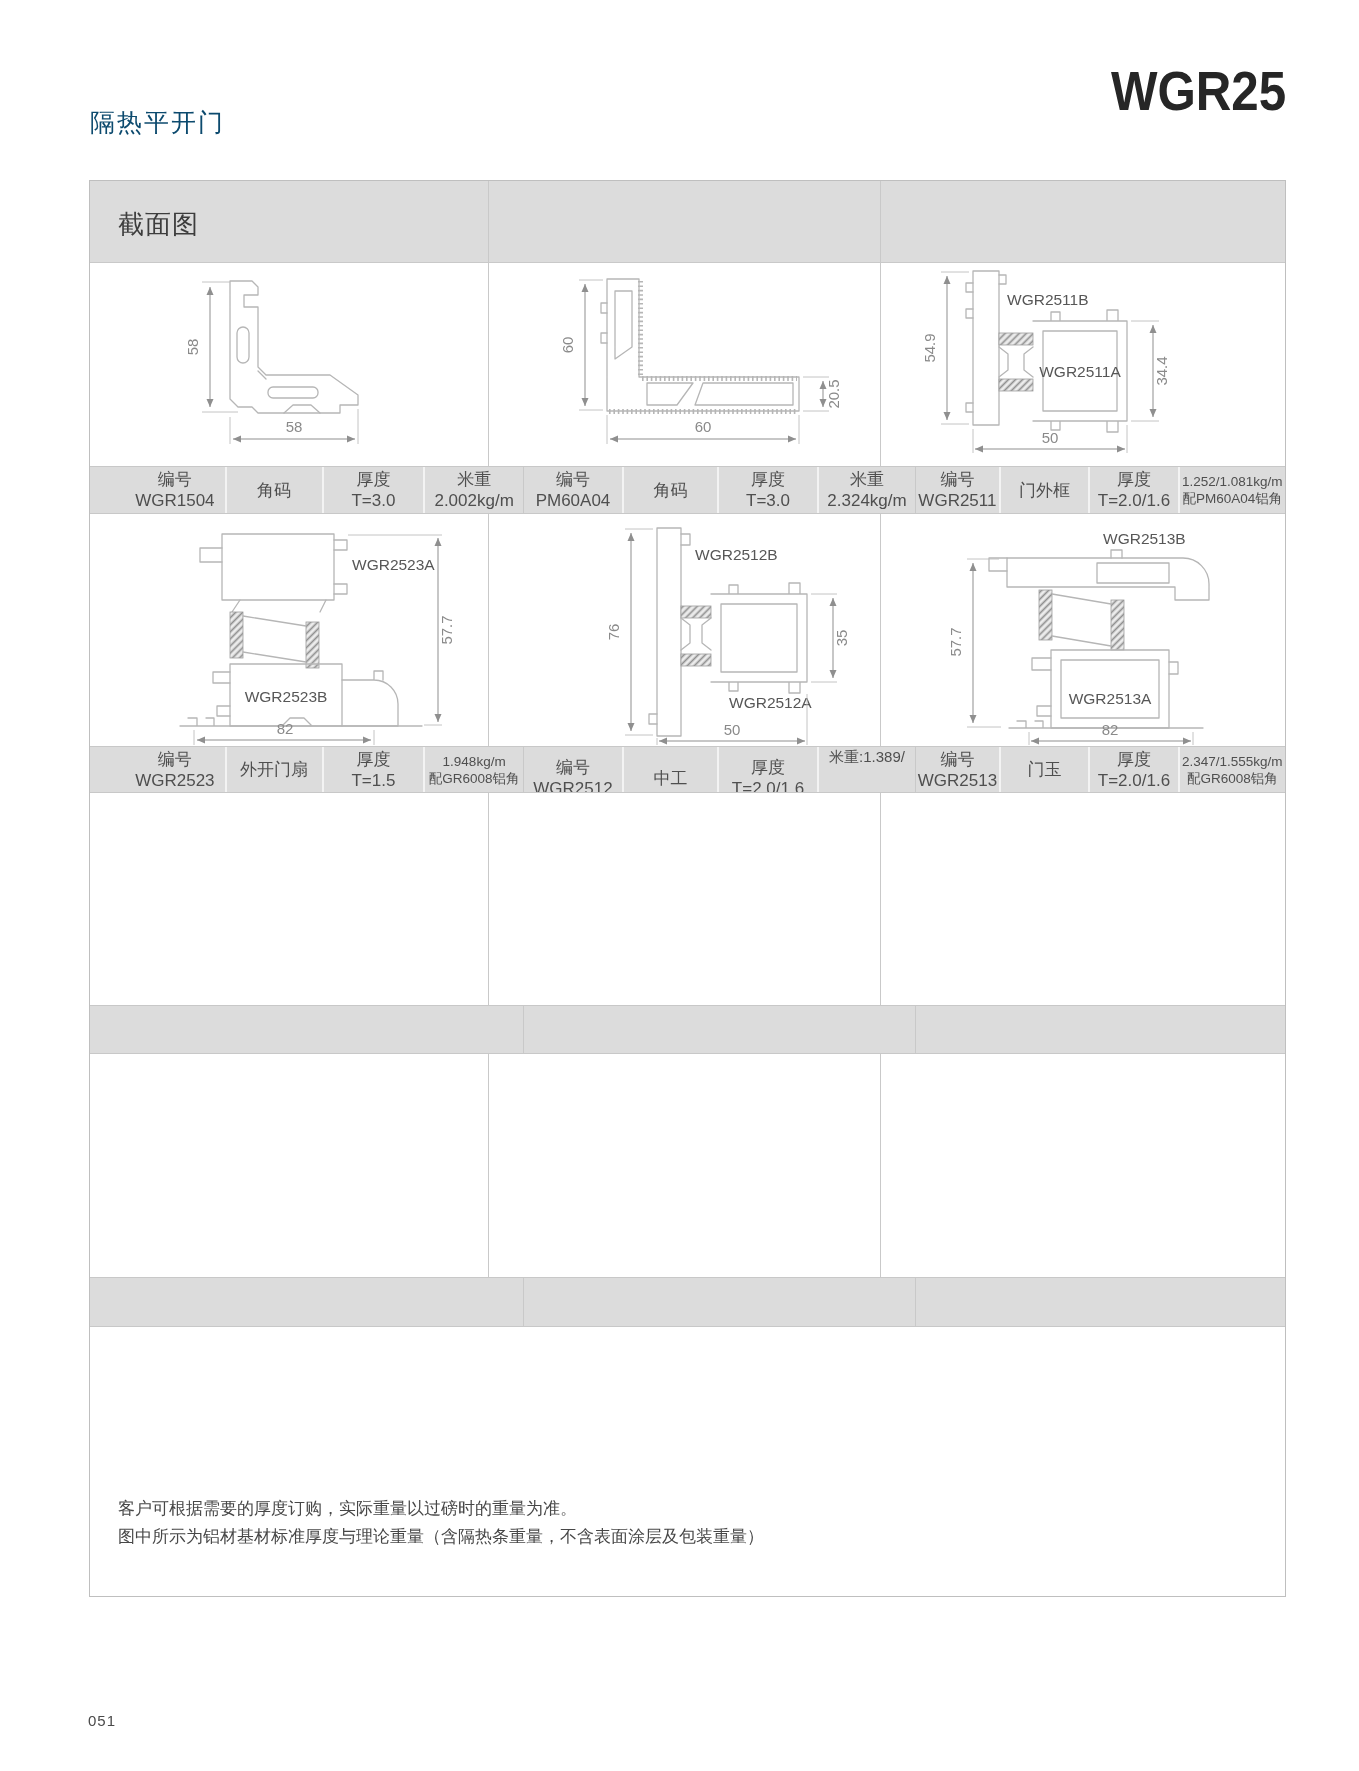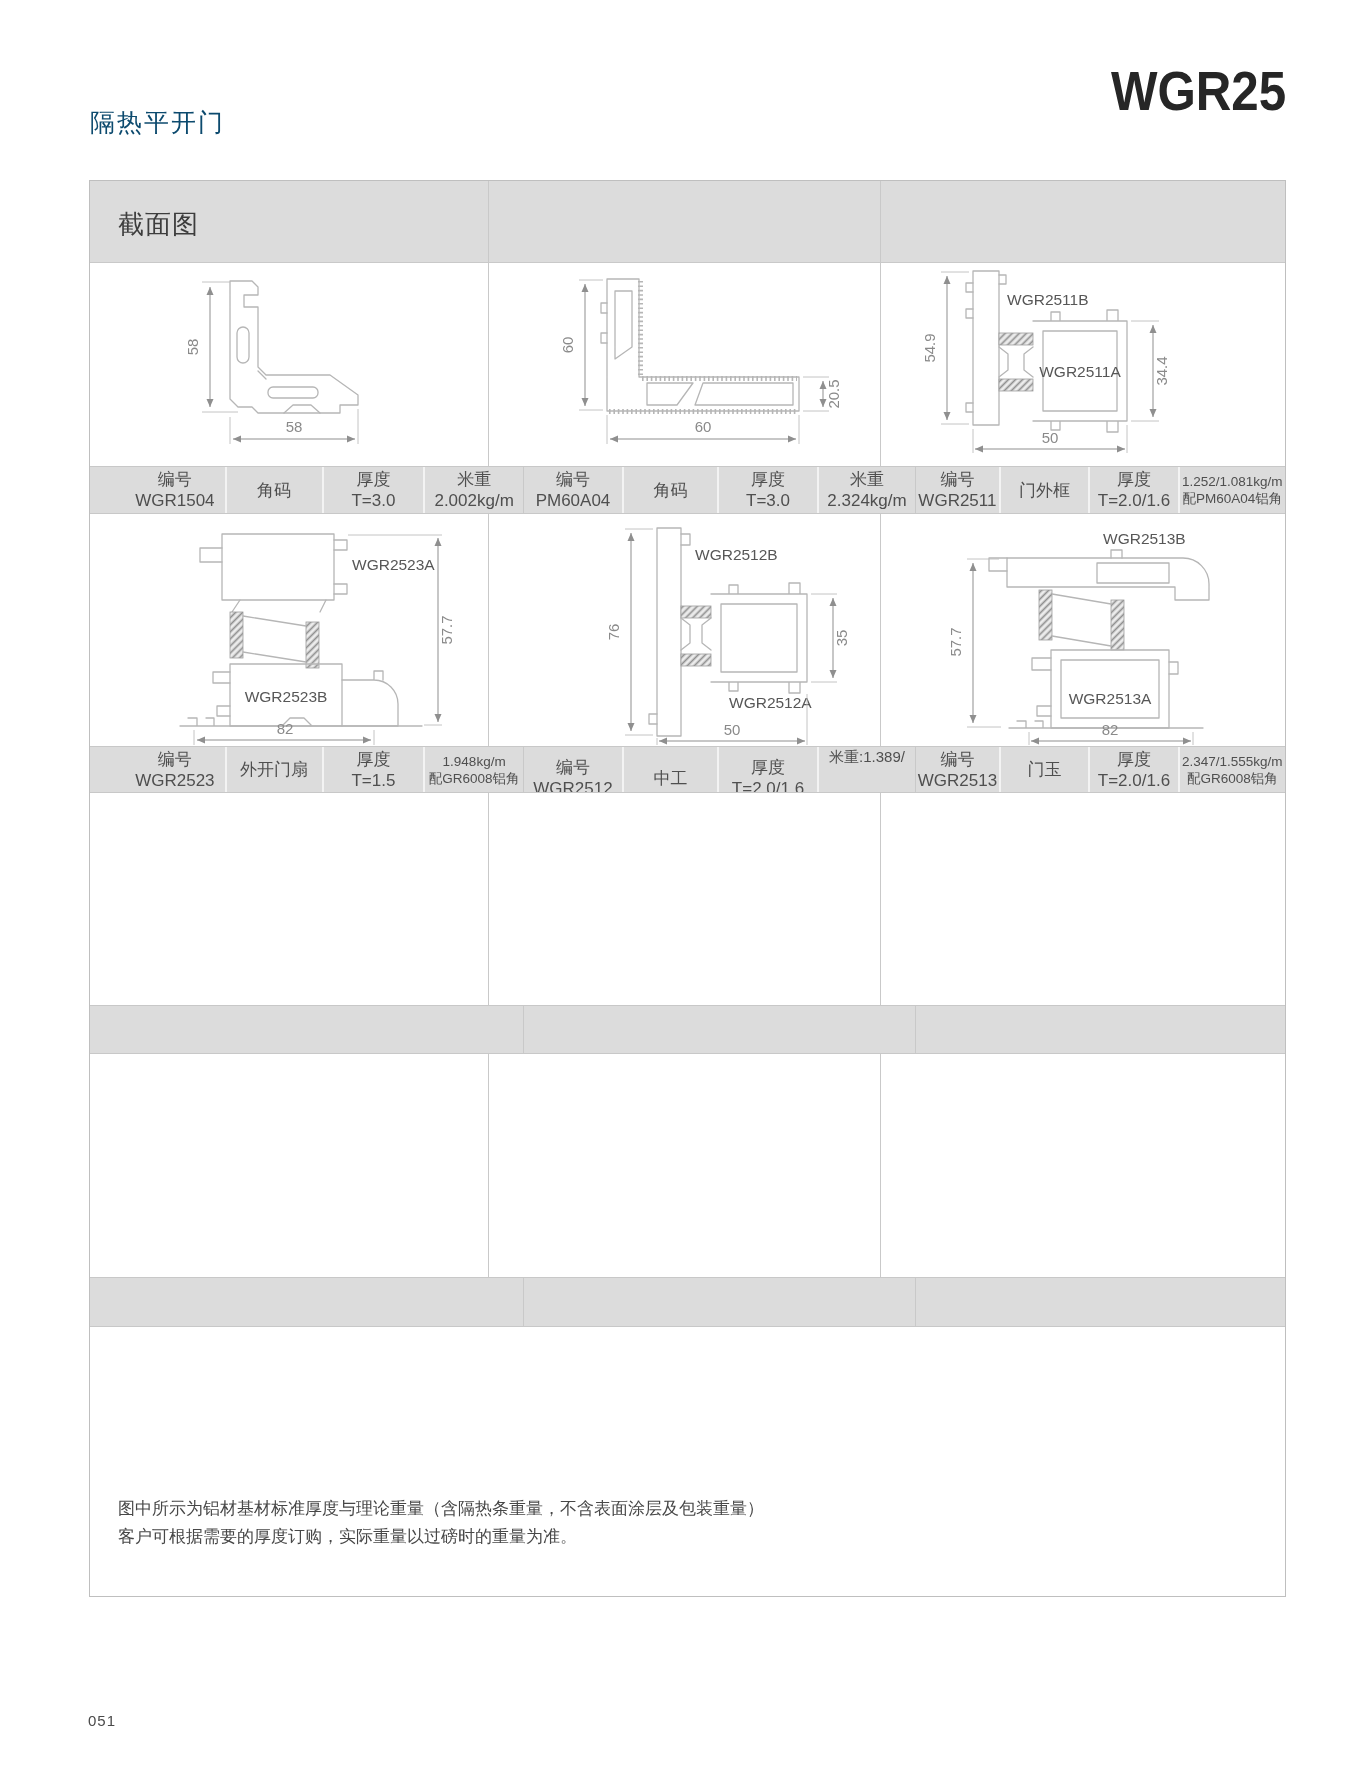--- a/index.html
+++ b/index.html
@@ -349,22 +349,22 @@
     </div>
 
     <div class="row r-spec r-spec4">
       <div class="col"></div>
       <div class="col"></div>
       <div class="col"></div>
     </div>
 
     <div class="r-note">
       <div class="note-block">
+        <div class="note-line">客户可根据需要的厚度订购，实际重量以过磅时的重量为准。</div>
         <div class="note-line">图中所示为铝材基材标准厚度与理论重量（含隔热条重量，不含表面涂层及包装重量）</div>
-        <div class="note-line">客户可根据需要的厚度订购，实际重量以过磅时的重量为准。</div>
       </div>
     </div>
 
   </div>
 
   <div class="page-number">051</div>
 
 </div>
 
 </body></html>

